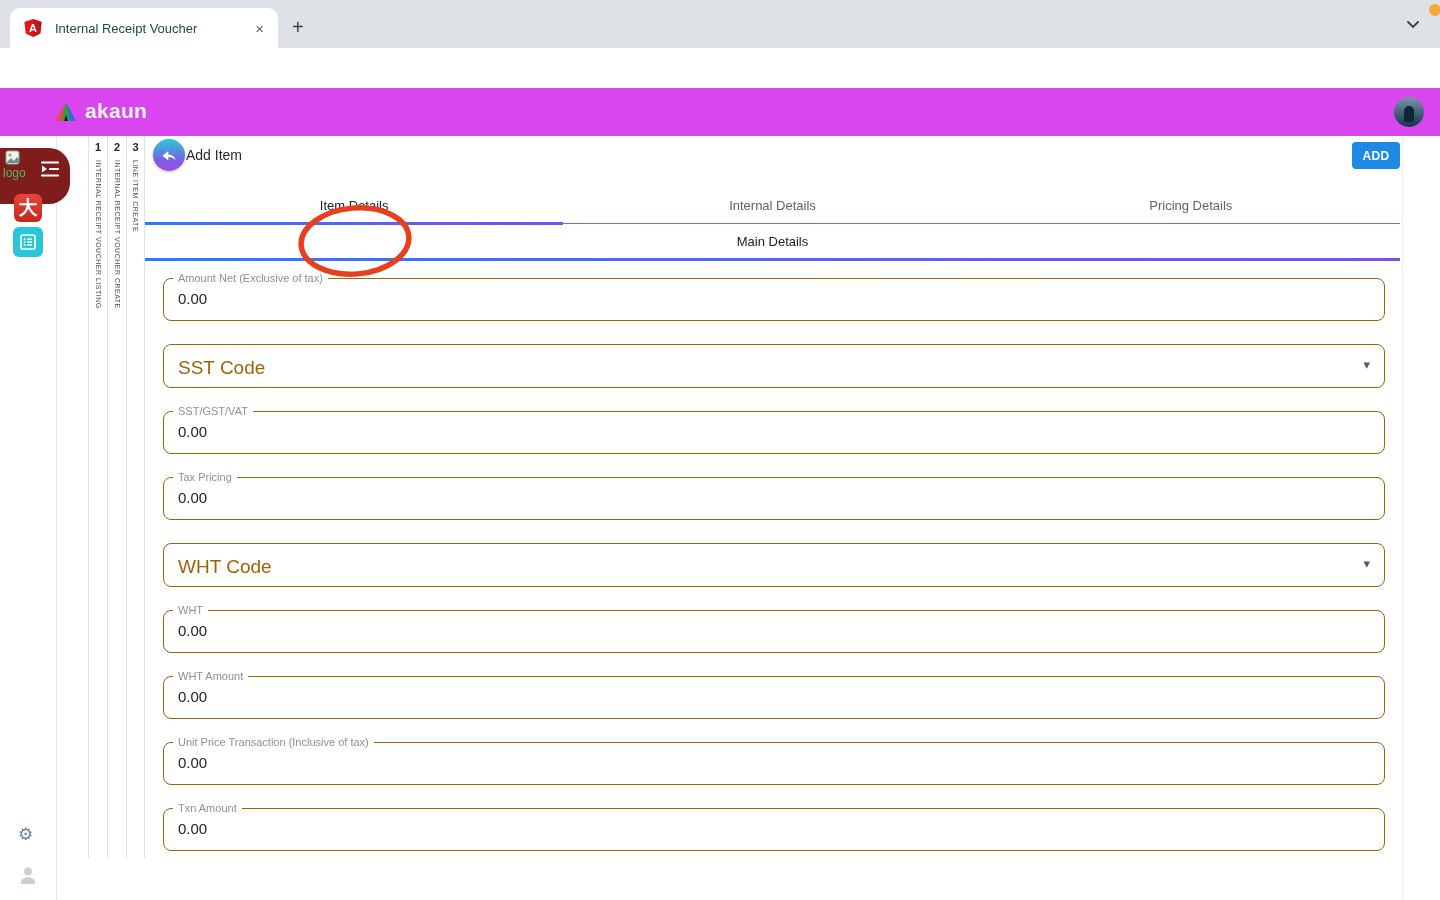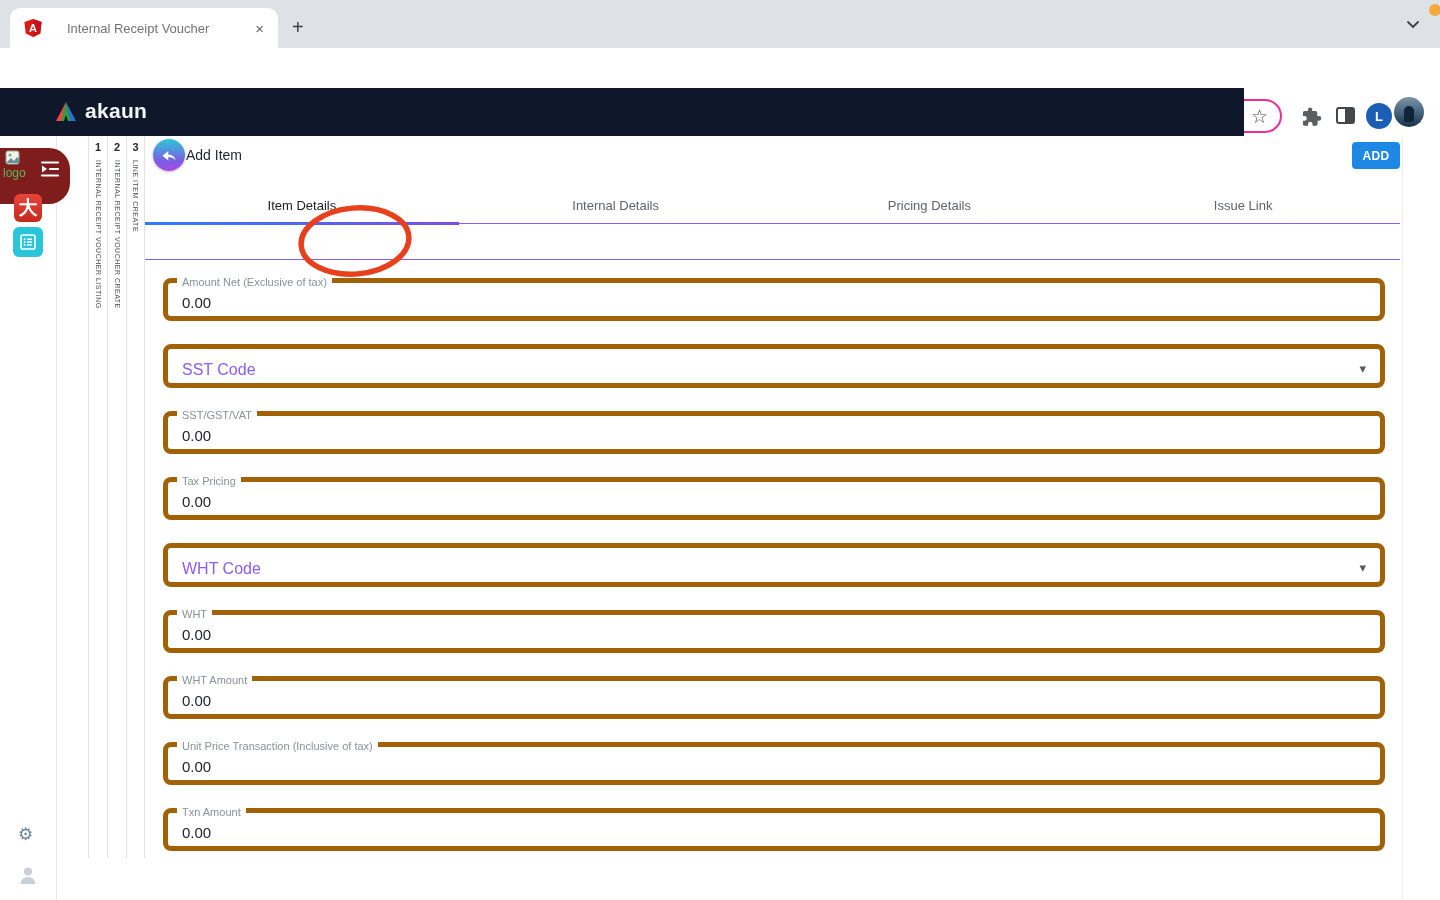--- a/index.html
+++ b/index.html
@@ -12,21 +12,21 @@
   svg { display:block; }
 
   
   .tabstrip { position:absolute; left:0; top:0; width:1440px; height:48px; background:#dee1e6; }
   .tab {
     position:absolute; left:10px; top:8px; width:268px; height:40px;
     background:#fff; border-radius:10px 10px 0 0;
     display:flex; align-items:center; padding:0 10px 0 14px;
   }
   .tab-favicon { width:18px; height:18px; flex:0 0 18px; }
-  .tab-title { font-size:13px; color:#737373; margin-left:25px; flex:1; white-space:nowrap; overflow:hidden; }
+  .tab-title { font-size:13px; color:#14532d; margin-left:13px; flex:1; white-space:nowrap; overflow:hidden; }
   .tab-close { font-size:15px; color:#5f6368; cursor:pointer; padding:2px 4px; line-height:1; }
   .newtab-btn { position:absolute; left:292px; top:16px; font-size:20px; color:#3c4043; line-height:22px; cursor:pointer; }
   .tabstrip-chevron { position:absolute; left:1406px; top:20px; cursor:pointer; }
   .orange-dot { position:absolute; left:1429px; top:4px; width:12px; height:12px; border-radius:50%; background:#f5a83b; }
 
   .toolbar { position:absolute; left:0; top:48px; width:1440px; height:40px; background:#fff; }
   .nav-ico { position:absolute; top:55px; font-size:19px; color:#3c4043; cursor:pointer; line-height:26px; }
   .nav-back { left:17px; }
   .nav-fwd  { left:54px; color:#c3c7cc; }
   .nav-reload { left:90px; }
@@ -44,21 +44,21 @@
   .panel-ico { position:absolute; left:1336px; top:59px; width:19px; height:17px; border:2px solid #444749; border-radius:3px; cursor:pointer; }
   .panel-ico::after { content:""; position:absolute; right:0; top:0; width:8px; height:13px; background:#444749; }
   .profile-chip {
     position:absolute; left:1366px; top:55px; width:26px; height:26px; border-radius:50%;
     background:#1a5fb4; color:#fff; font-size:13px; font-weight:bold;
     display:flex; align-items:center; justify-content:center; cursor:pointer;
   }
   .kebab { position:absolute; left:1411px; top:55px; font-size:17px; color:#3c4043; cursor:pointer; line-height:26px; }
 
   
-  .appbar { position:absolute; left:0; top:88px; width:1244px; height:48px; background:#0f172a; }
+  .appbar { position:absolute; left:0; top:88px; width:1440px; height:48px; background:#d946ef; }
   .brand { position:absolute; left:54px; top:11px; display:flex; align-items:center; cursor:pointer; }
   .brand-name { color:#f4f6f8; font-size:21px; font-weight:bold; margin-left:7px; letter-spacing:.3px; }
   .appbar-avatar {
     position:absolute; left:1394px; top:9px; width:30px; height:30px; border-radius:50%;
     background:linear-gradient(180deg,#7f94a6 0%,#4c6a82 45%,#16324a 100%);
     overflow:hidden; cursor:pointer;
   }
   .appbar-avatar::after { content:""; position:absolute; left:10px; top:9px; width:10px; height:16px;
     background:#0e2438; border-radius:5px 5px 2px 2px; }
 
@@ -126,29 +126,29 @@
   .tab-item.active::after {
     content:""; position:absolute; left:0; right:0; bottom:-2px; height:3px;
     background:linear-gradient(90deg,#2b7bff,#7b4fe8);
   }
 
   .annot-svg { position:absolute; left:0; top:40px; pointer-events:none; z-index:8; }
 
   .fields { position:absolute; left:18px; top:142px; width:1222px; }
   .field {
     position:relative; height:43px; margin-bottom:23px;
-    border:5px solid #a16207; border-radius:8px; background:#fff;
+    border:1px solid #a16207; border-radius:8px; background:#fff;
   }
   .f-label {
     position:absolute; top:-7px; left:9px; background:#fff; padding:0 5px;
     font-size:11px; color:#8b9097; white-space:nowrap;
   }
   .f-value { position:absolute; left:14px; top:11px; font-size:15px; color:#202329; }
   .field.select { height:44px; cursor:pointer; }
-  .field.select .f-placeholder { position:absolute; left:14px; top:12px; font-size:16px; color:#8b5cf6; }
+  .field.select .f-placeholder { position:absolute; left:14px; top:12px; font-size:19px; color:#a16207; }
   .field.select .caret { position:absolute; right:14px; top:12px; font-size:13px; color:#55585c; }
 </style>
 </head>
 <body>
 
 <div class="tabstrip">
   <div class="tab">
     <svg class="tab-favicon" viewBox="0 0 18 18">
       <polygon points="9,0 17.6,3.1 16.3,14.4 9,18 1.7,14.4 0.4,3.1" fill="#dd1b16"></polygon>
       <polygon points="9,0 9,18 16.3,14.4 17.6,3.1" fill="#c3141a"></polygon>
@@ -275,25 +275,25 @@
   <div class="tabs-row tabs-row1" id="tabsRow1">
       <div class="tab-item active">
         <span>Item Details</span>
       </div>
       <div class="tab-item">
         <span>Internal Details</span>
       </div>
       <div class="tab-item">
         <span>Pricing Details</span>
       </div>
-      <div class="tab-item">
-        <span>Issue Link</span>
-      </div>
     </div>
   <div class="tabs-row tabs-row2" id="tabsRow2">
+      <div class="tab-item active">
+        <span>Main Details</span>
+      </div>
     </div>
 
   <svg class="annot-svg" width="420" height="180" viewBox="0 0 420 180">
     <ellipse cx="210" cy="65" rx="54" ry="33" fill="none" stroke="#e8401c" stroke-width="5.5" transform="rotate(-5 210 65)" stroke-linecap="round"></ellipse>
   </svg>
 
   <div class="fields" id="fields">
       <div class="field">
         <label class="f-label">Amount Net (Exclusive of tax)</label>
         <div class="f-value">0.00</div>

